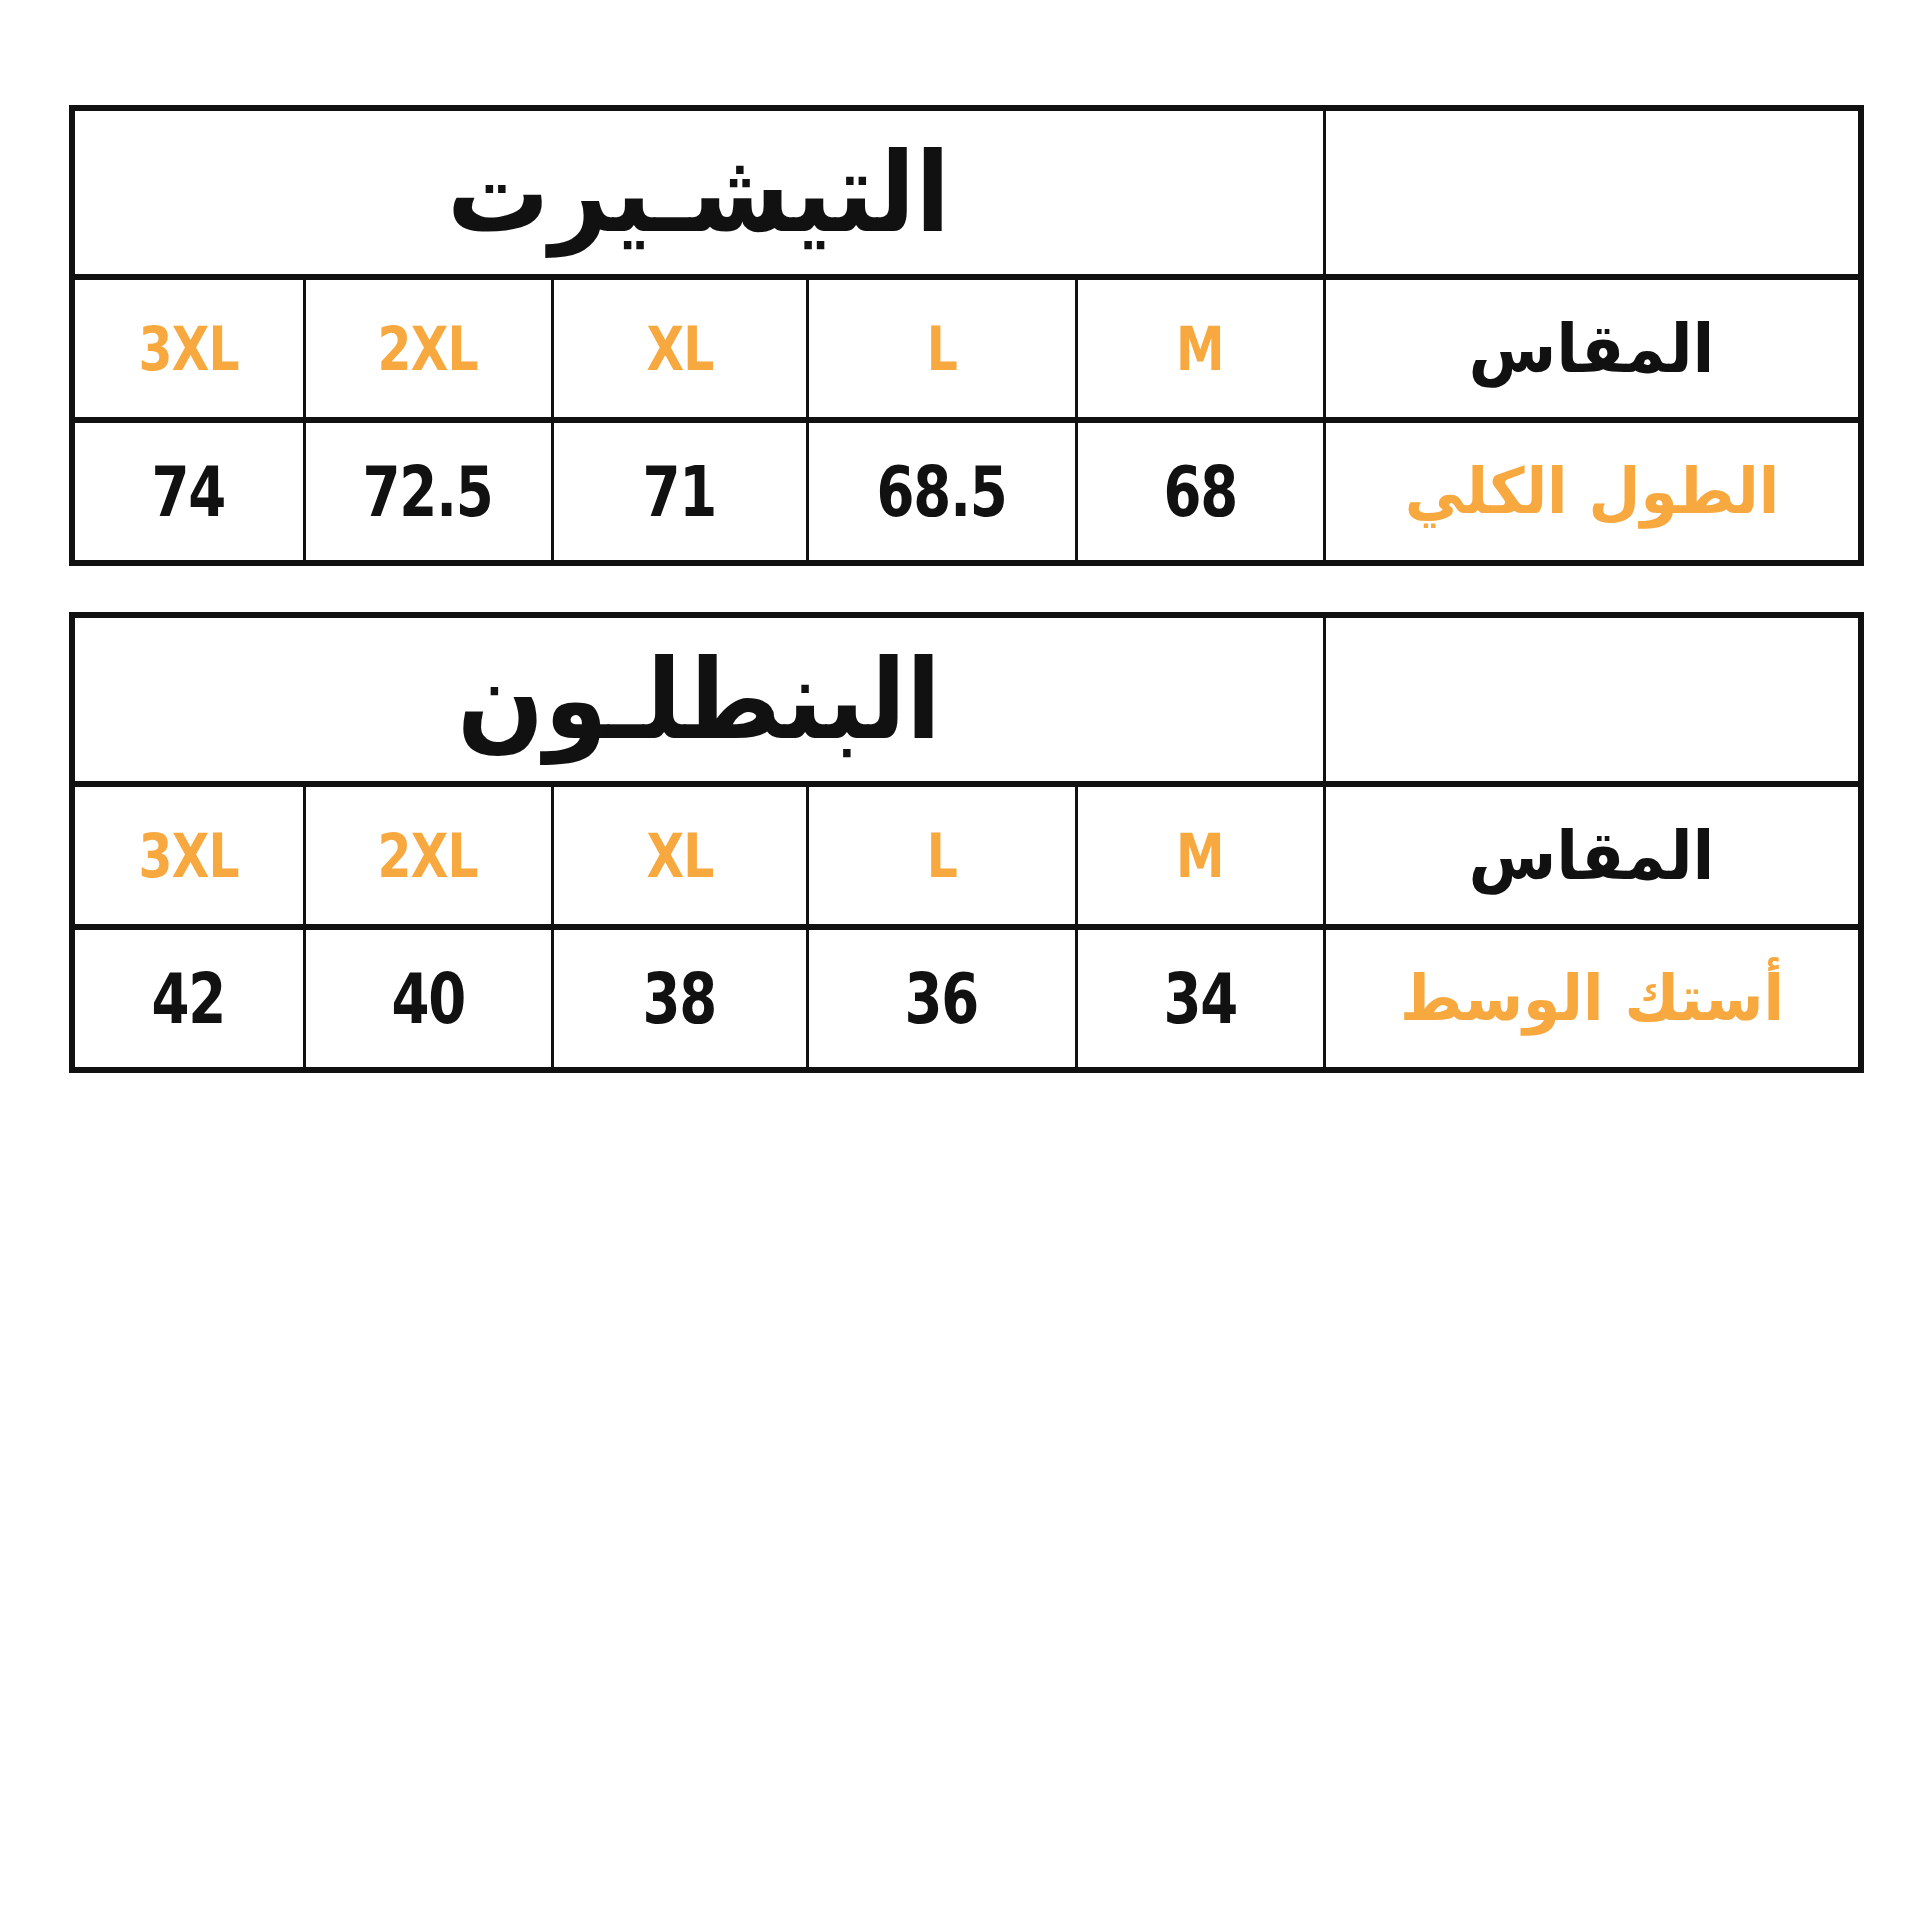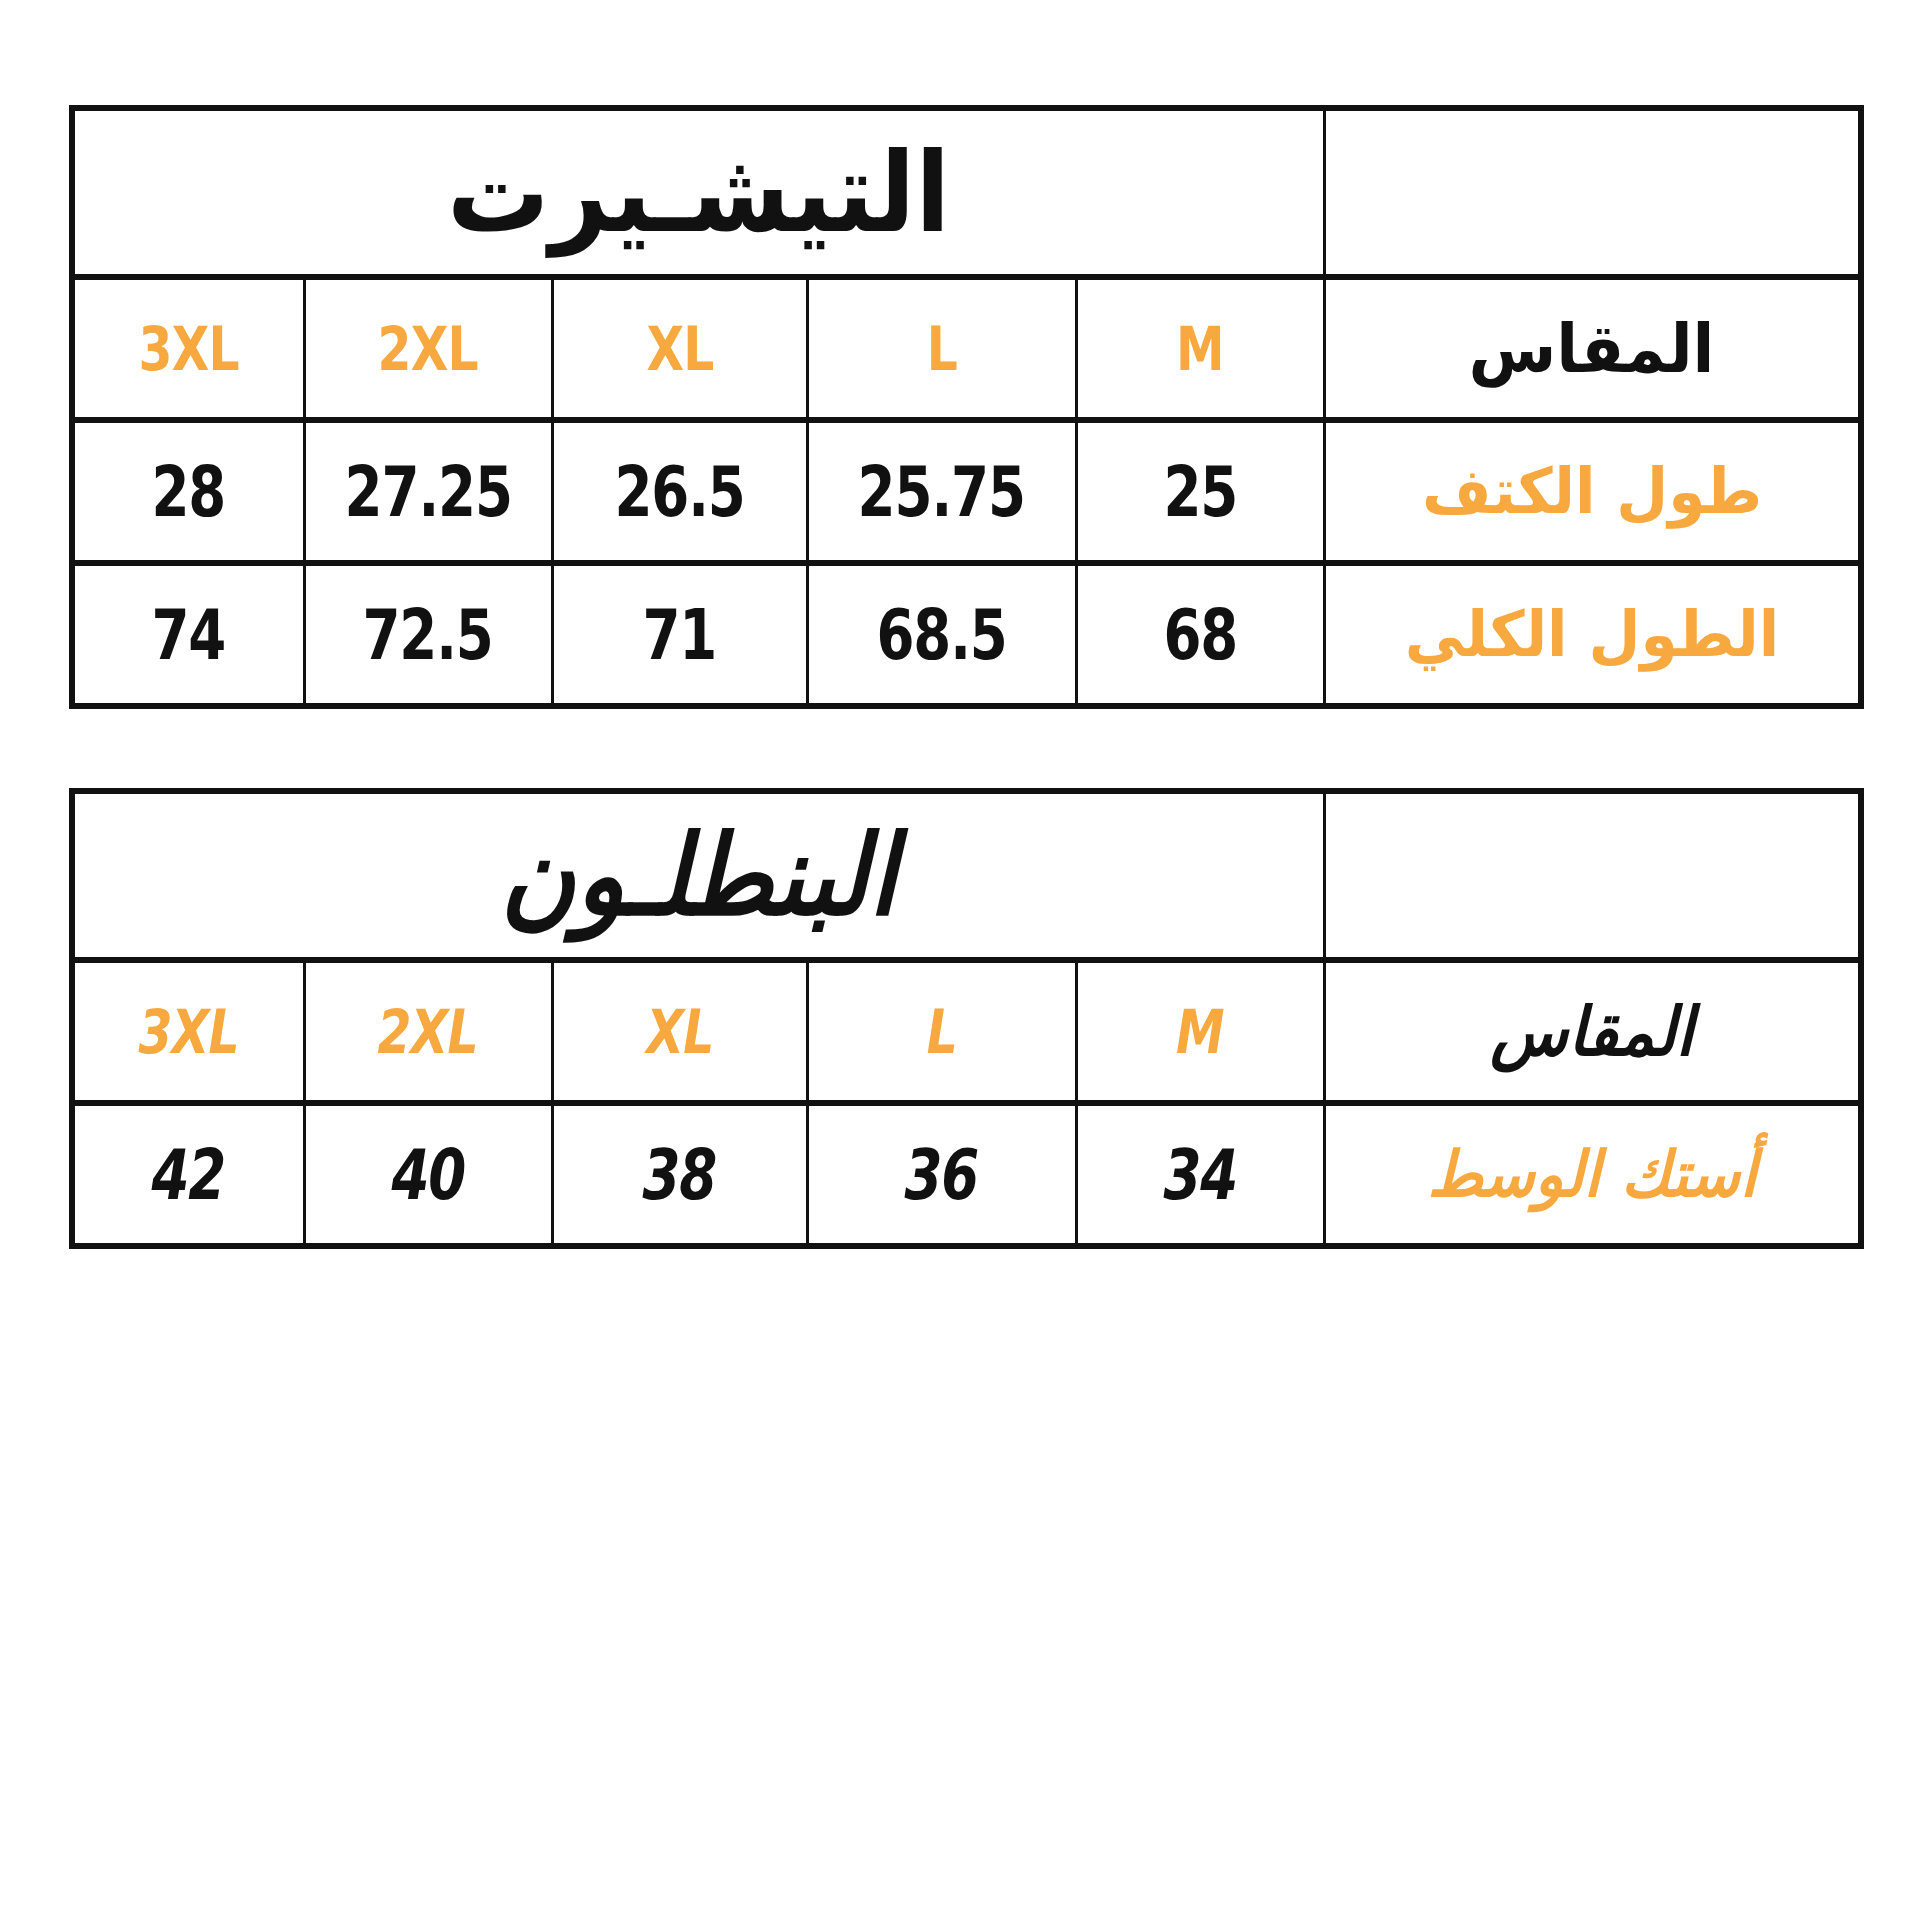--- a/index.html
+++ b/index.html
@@ -20,21 +20,21 @@
   }
   table.size-table {
     border-collapse: collapse;
     table-layout: fixed;
     width: 1789px;
     margin-left: 69px;
     border: 6.2px solid #111111;
     padding-left: 28px;
   }
   table.size-table.first { margin-top: 105px; }
-  table.size-table.second { margin-top: 79px; font-style: italic; }
+  table.size-table.second { margin-top: 46px; }
   table.size-table td {
     border-left: 3.3px solid #111111;
     border-right: 3.3px solid #111111;
     border-top: 6.2px solid #111111;
     border-bottom: 6.2px solid #111111;
     text-align: center;
     vertical-align: middle;
     padding: 0;
     overflow: visible;
   }
@@ -111,28 +111,20 @@
     </tr>
     <tr class="tr-header">
       <td><span class="size-label">3XL</span></td>
       <td><span class="size-label">2XL</span></td>
       <td><span class="size-label">XL</span></td>
       <td><span class="size-label">L</span></td>
       <td><span class="size-label">M</span></td>
       <td><span class="qias-label">المقاس</span></td>
     </tr>
     <tr class="tr-data">
-      <td><span class="num">28</span></td>
-      <td><span class="num">27.25</span></td>
-      <td><span class="num">26.5</span></td>
-      <td><span class="num">25.75</span></td>
-      <td><span class="num">25</span></td>
-      <td><span class="measure-label">طول الكتف</span></td>
-    </tr>
-    <tr class="tr-data">
       <td><span class="num">74</span></td>
       <td><span class="num">72.5</span></td>
       <td><span class="num">71</span></td>
       <td><span class="num">68.5</span></td>
       <td><span class="num">68</span></td>
       <td><span class="measure-label">الطول الكلي</span></td>
     </tr>
   </tbody>
     </table>
 

